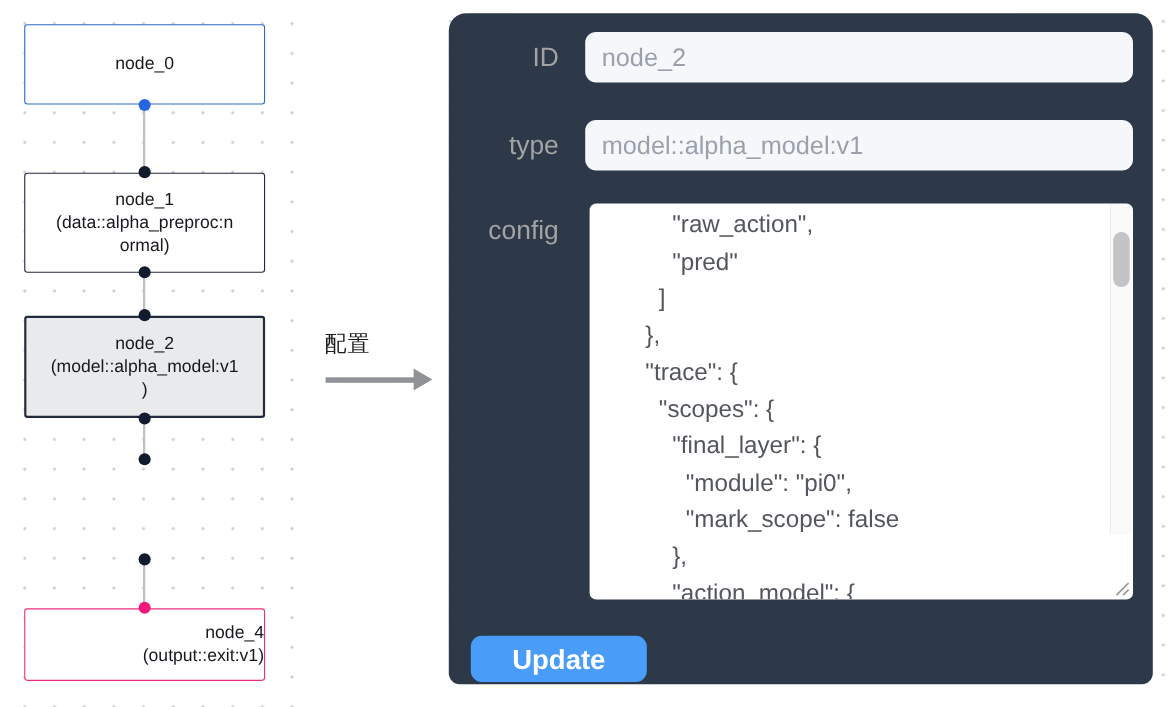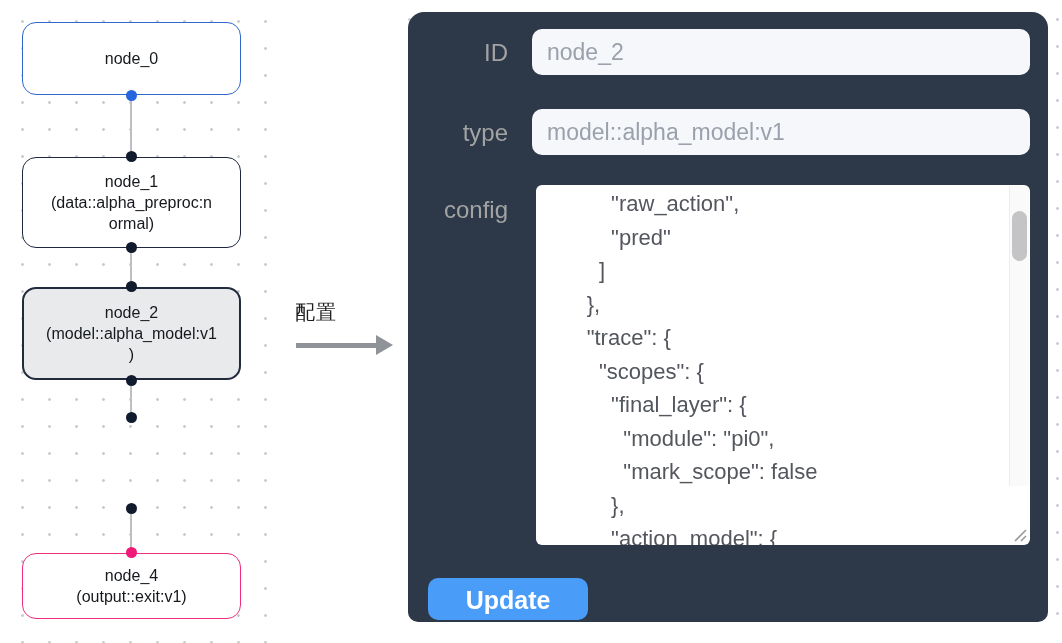--- a/index.html
+++ b/index.html
@@ -14,21 +14,21 @@
   }
   #canvas-left{left:0;top:0;width:272px;height:643px;background-position:9px 8px;}
   #canvas-right{left:388px;top:0;width:674px;height:632px;background-position:8px 6px;}
 
   
   .edge{position:absolute;left:130px;width:2px;background:#bdbfc3;}
 
   
   .node{
     position:absolute;left:22px;width:219px;
-    background:#ffffff;border:1.5px solid #202840;border-radius:14px;
+    background:#ffffff;border:1.5px solid #202840;border-radius:3px;
     display:flex;flex-direction:column;align-items:center;justify-content:center;
     color:#15181d;font-size:16px;line-height:21px;text-align:center;
   }
   .node .nline{white-space:nowrap;}
   .node.variant-input{border-color:#2e68cd;}
   .node.variant-selected{background:#e9eaec;border:2px solid #222b3e;}
   .node.variant-output{border-color:#ed2d7d;}
 
   
   .port{position:absolute;left:126px;width:11px;height:11px;border-radius:50%;background:#111b2e;}
@@ -106,21 +106,21 @@
       <div class="nline">ormal)</div>
     </div>
 
     <div class="node variant-selected" style="top:287px;height:93px;">
       <div class="nline">node_2</div>
       <div class="nline">(model::alpha_model:v1</div>
       <div class="nline">)</div>
     </div>
 
 
-    <div class="node variant-output" style="top:553px;height:66px;">
+    <div class="node variant-output" style="top:553px;height:66px;align-items:flex-end;">
       <div class="nline">node_4</div>
       <div class="nline">(output::exit:v1)</div>
       <div class="nline"></div>
     </div>
 
     <div class="port blue" style="top:90px;"></div>
     <div class="port" style="top:151px;"></div>
     <div class="port" style="top:242px;"></div>
     <div class="port" style="top:281px;"></div>
     <div class="port" style="top:375px;"></div>

